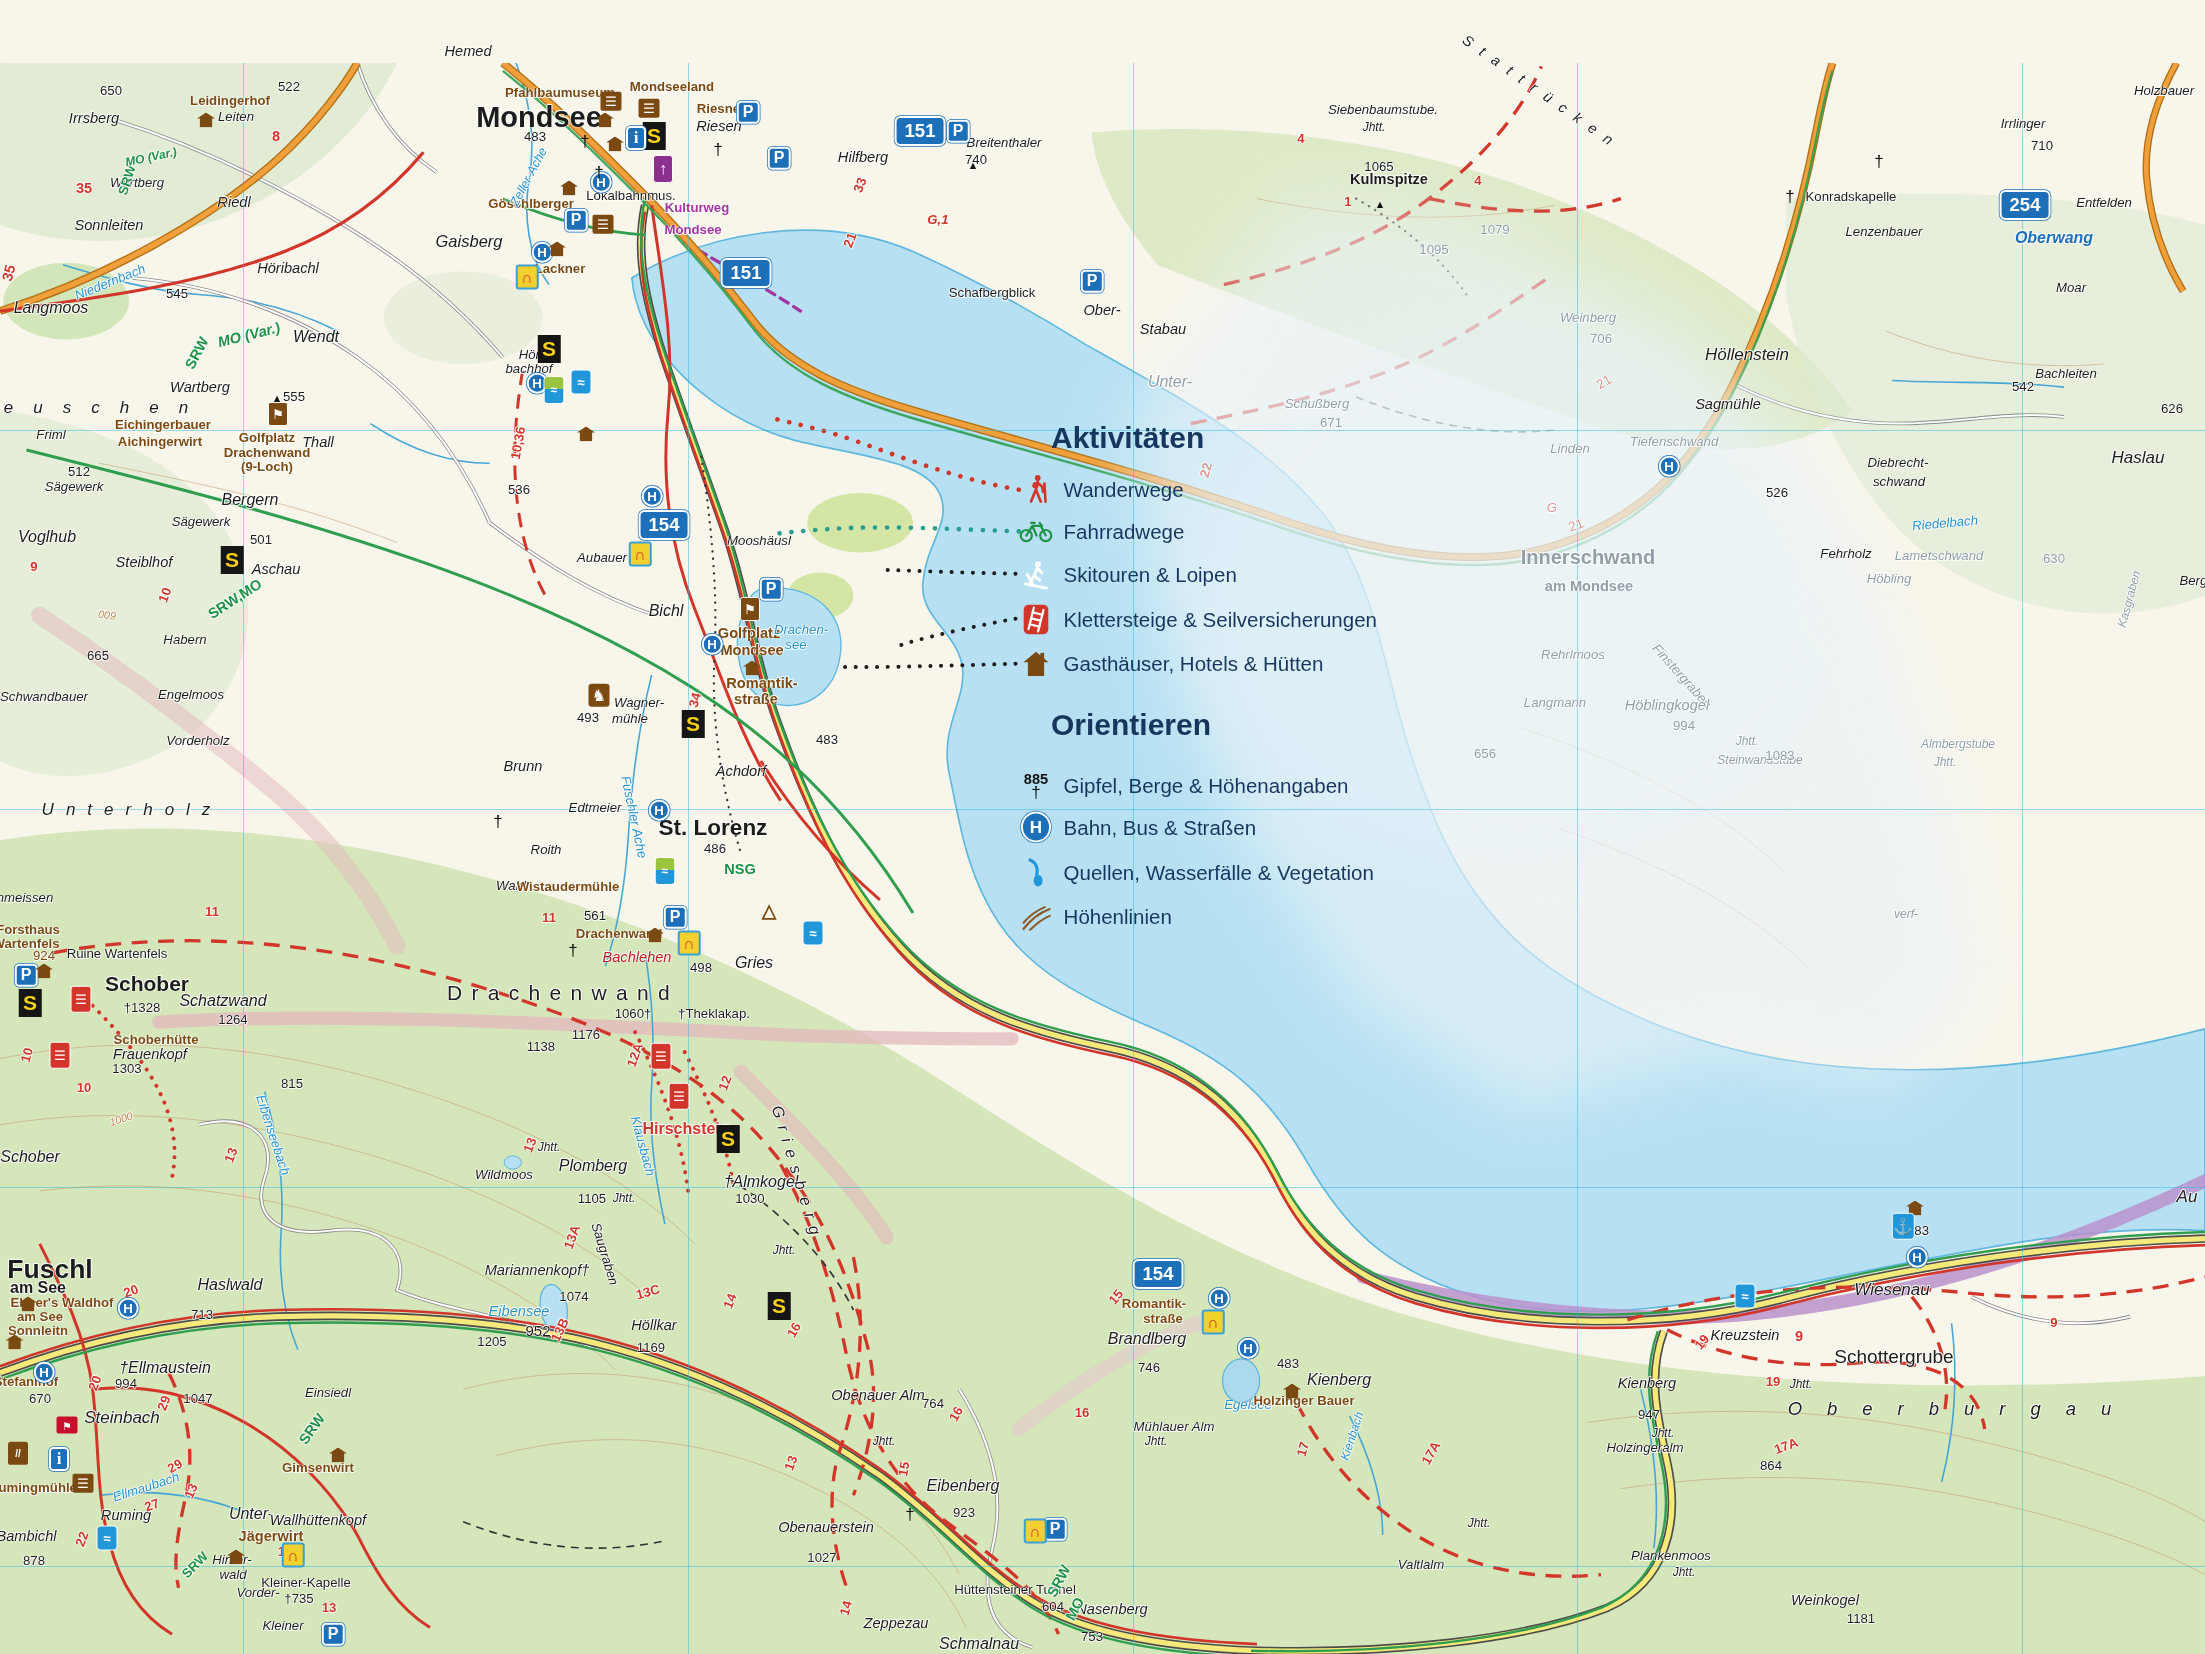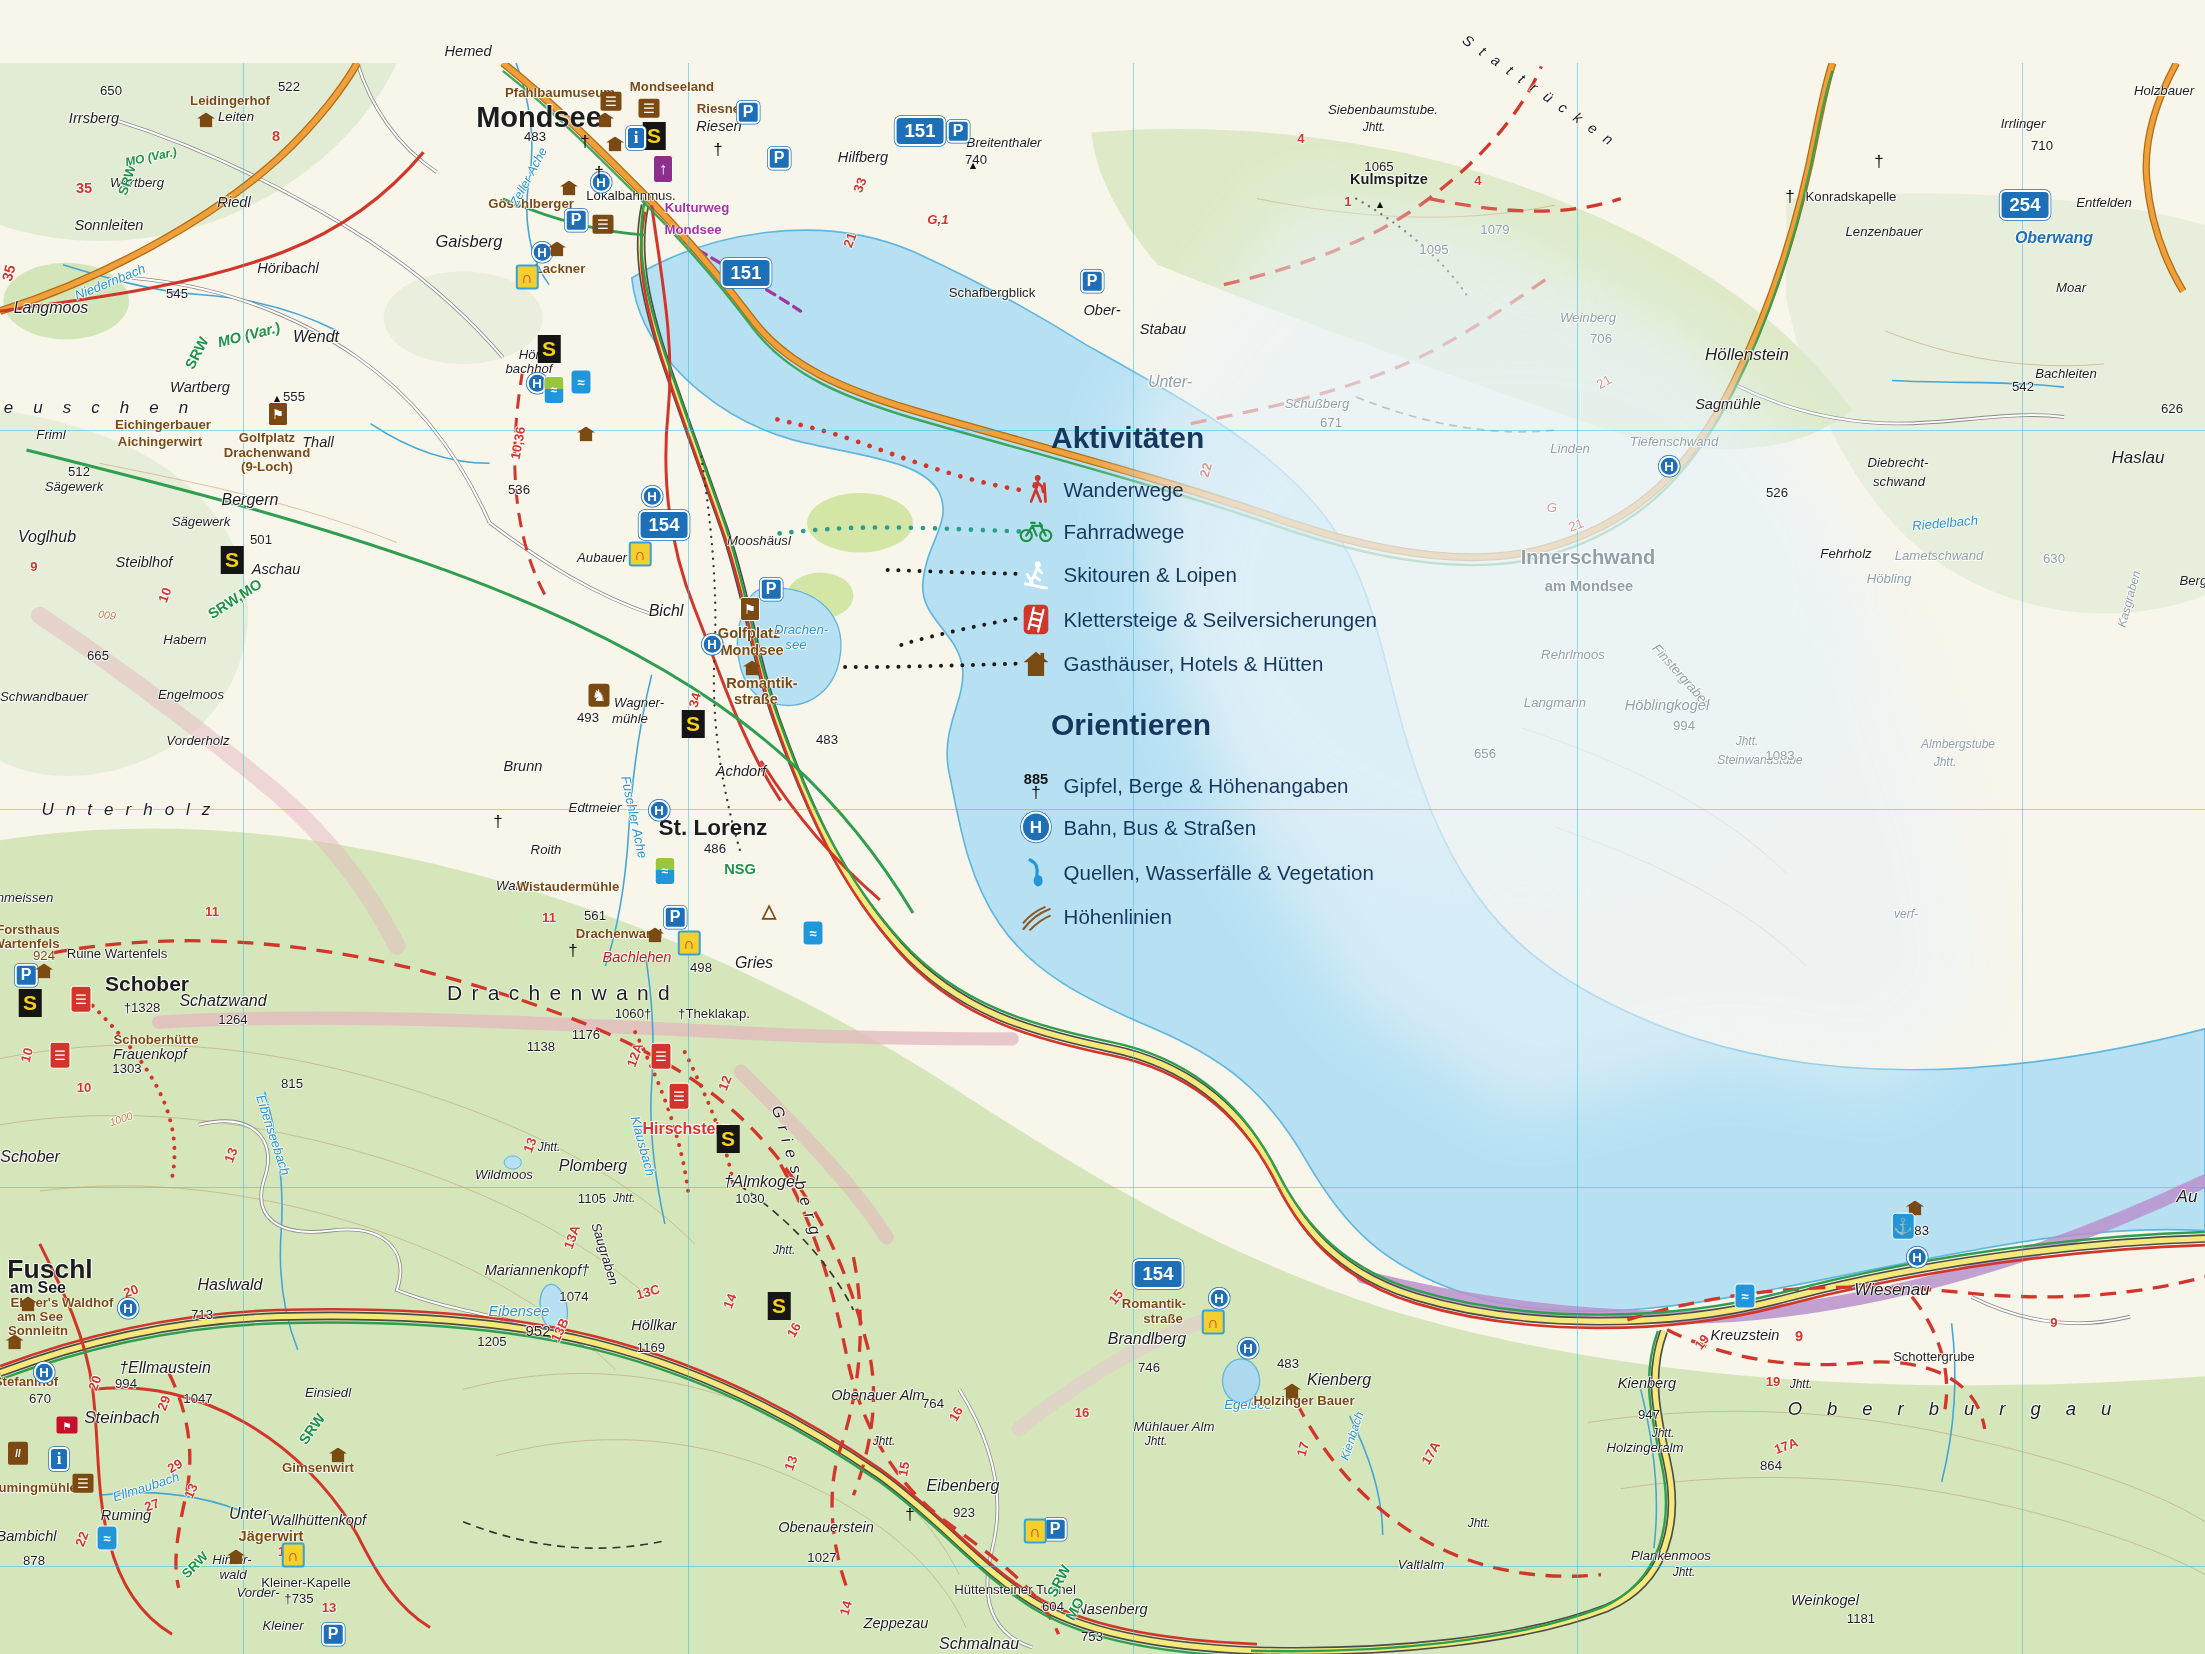--- a/index.html
+++ b/index.html
@@ -619,21 +619,21 @@
         <div class="ml" style="left: 1248px; top: 1405px; font-size: 13.2px; color: rgb(42, 147, 204); font-style: italic; transform: translate(-50%, -50%);">Egelsee</div>
         <div class="ml" style="left: 1304px; top: 1401px; font-size: 13.2px; color: rgb(123, 74, 18); font-weight: 700; transform: translate(-50%, -50%);">Holzinger Bauer</div>
         <div class="ml" style="left: 1339px; top: 1380px; font-size: 16px; color: rgb(28, 28, 28); font-style: italic; transform: translate(-50%, -50%);">Kienberg</div>
         <div class="ml" style="left: 1288px; top: 1364px; font-size: 13.2px; color: rgb(28, 28, 28); transform: translate(-50%, -50%);">483</div>
         <div class="ml" style="left: 1352px; top: 1436px; font-size: 12px; color: rgb(42, 147, 204); font-style: italic; transform: translate(-50%, -50%) rotate(-72deg);">Kienbach</div>
         <div class="ml" style="left: 1431px; top: 1453px; font-size: 13.2px; color: rgb(210, 54, 43); font-weight: 700; transform: translate(-50%, -50%) rotate(-60deg);">17A</div>
         <div class="ml" style="left: 1892px; top: 1289px; font-size: 17px; color: rgb(28, 28, 28); font-style: italic; transform: translate(-50%, -50%);">Wiesenau</div>
         <div class="ml" style="left: 1745px; top: 1335px; font-size: 14.6px; color: rgb(28, 28, 28); font-style: italic; transform: translate(-50%, -50%);">Kreuzstein</div>
         <div class="ml" style="left: 1799px; top: 1336px; font-size: 14.6px; color: rgb(210, 54, 43); font-weight: 700; transform: translate(-50%, -50%);">9</div>
         <div class="ml" style="left: 1702px; top: 1342px; font-size: 13.2px; color: rgb(210, 54, 43); font-weight: 700; transform: translate(-50%, -50%) rotate(-50deg);">19</div>
-        <div class="ml" style="left: 1894px; top: 1356px; font-size: 13px; color: rgb(28, 28, 28); transform: translate(-50%, -50%); margin-left: 40px;">Schottergrube</div>
+        <div class="ml" style="left: 1894px; top: 1356px; font-size: 19px; color: rgb(28, 28, 28); transform: translate(-50%, -50%);">Schottergrube</div>
         <div class="ml" style="left: 1647px; top: 1383px; font-size: 14.6px; color: rgb(28, 28, 28); font-style: italic; transform: translate(-50%, -50%);">Kienberg</div>
         <div class="ml" style="left: 1649px; top: 1415px; font-size: 13.2px; color: rgb(28, 28, 28); transform: translate(-50%, -50%);">947</div>
         <div class="ml" style="left: 1773px; top: 1382px; font-size: 13.2px; color: rgb(210, 54, 43); font-weight: 700; transform: translate(-50%, -50%);">19</div>
         <div class="ml" style="left: 1801px; top: 1384px; font-size: 12px; color: rgb(28, 28, 28); font-style: italic; transform: translate(-50%, -50%);">Jhtt.</div>
         <div class="ml" style="left: 1663px; top: 1433px; font-size: 12px; color: rgb(28, 28, 28); font-style: italic; transform: translate(-50%, -50%);">Jhtt.</div>
         <div class="ml" style="left: 1645px; top: 1448px; font-size: 13.2px; color: rgb(28, 28, 28); font-style: italic; transform: translate(-50%, -50%);">Holzingeralm</div>
         <div class="ml" style="left: 1771px; top: 1466px; font-size: 13.2px; color: rgb(28, 28, 28); transform: translate(-50%, -50%);">864</div>
         <div class="ml" style="left: 1786px; top: 1446px; font-size: 13.2px; color: rgb(210, 54, 43); font-weight: 700; transform: translate(-50%, -50%) rotate(-20deg);">17A</div>
         <div class="ml" style="left: 1962px; top: 1409px; font-size: 18.5px; color: rgb(28, 28, 28); font-style: italic; letter-spacing: 25px; transform: translate(-50%, -50%);">Oberburgau</div>
         <div class="ml" style="left: 1421px; top: 1565px; font-size: 13.2px; color: rgb(28, 28, 28); font-style: italic; transform: translate(-50%, -50%);">Valtlalm</div>

